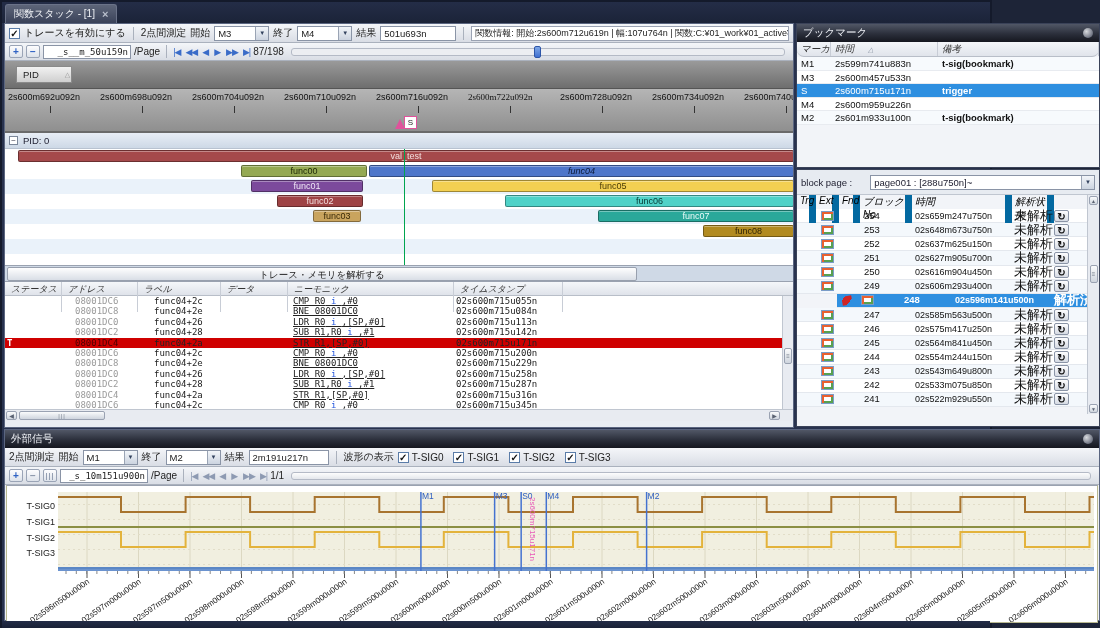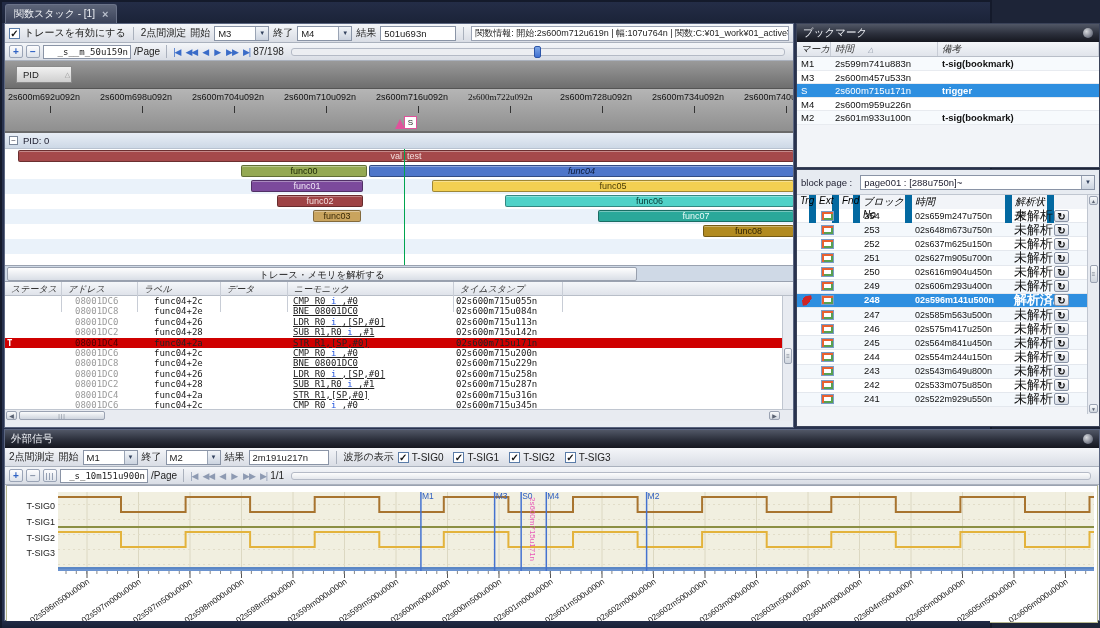--- a/index.html
+++ b/index.html
@@ -94,38 +94,38 @@
   .vthumb { position:absolute; left:1px; width:8px; background:linear-gradient(#fafbfc,#cfd5de); border:1px solid #9aa2b2; border-radius:2px;
             display:flex; align-items:center; justify-content:center; font-size:6px; color:#78808e; }
   .hscroll { height:12px; background:#e8ebf1; border-top:1px solid #c0c6d0; position:relative; }
   .hbtn { position:absolute; top:1px; width:11px; height:9px; background:linear-gradient(#fafbfc,#cfd5de); border:1px solid #9aa2b2;
           font-size:6px; color:#5a6272; text-align:center; line-height:9px; border-radius:2px; }
   .hthumb { position:absolute; top:1px; height:9px; background:linear-gradient(#fafbfc,#cfd5de); border:1px solid #9aa2b2; border-radius:2px;
             text-align:center; font-size:6px; color:#78808e; line-height:8px; letter-spacing:1px; }
 
   
   .rp-box { background:#f2f4f8; border:1px solid #3a4258; }
-  .bm-table .hd, .tl-table .hd { background:linear-gradient(#f4f6f9,#e0e4eb); border-bottom:1px solid #b8bec8; color:#333; font-size:9.5px; }
+  .bm-table .hd, .tl-table .hd { background:linear-gradient(#f4f6f9,#e0e4eb); border-bottom:1px solid #b8bec8; color:#333; font-size:9.5px;border-radius:7px; }
   .bm-row, .bm-hd { display:grid; grid-template-columns:34px 107px 1fr; }
   .bm-hd { height:15px; } .bm-hd div { border-right:1px solid #c8cdd6; padding:1px 0 0 4px; font-style:italic; }
   .bm-row { height:13.6px; line-height:13.5px; font-size:9.5px; border-bottom:1px solid #e8ebf0; color:#111; background:#fff; }
   .bm-row:nth-child(odd) { background:#f7fafd; }
   .bm-row div { padding-left:4px; white-space:nowrap; overflow:hidden; }
   .bm-row .note { font-weight:bold; }
   .bm-row.sel { background:#2e8fe0; color:#fff; }
   .sort { font-size:7px; color:#8a93a3; margin-left:14px; }
 
-  .blockpage { height:20px; display:flex; align-items:center; gap:8px; padding:12px 4px; background:#e7ebf1; border-bottom:1px solid #c0c6d0; font-size:9.5px; color:#223; }
+  .blockpage { height:20px; display:flex; align-items:center; gap:18px; padding:12px 4px; background:#e7ebf1; border-bottom:1px solid #c0c6d0; font-size:9.5px; color:#223; }
   .tl-hd, .tl-row { display:grid; grid-template-columns:19px 23px 21px 52px 100px 42px 1fr; }
   .tl-hd { height:14px; } .tl-hd div { border-right:7px solid #0369a1; padding:0 0 0 3px; font-style:italic; font-size:10px; }
   .tl-row { height:14.15px; font-size:9.5px; line-height:14px; background:#fff; border-bottom:1px solid #e4e8ee; color:#111; align-items:center; }
   .tl-row:nth-child(even) { background:#f4f8fc; }
   .tl-row div { white-space:nowrap; overflow:hidden; }
   .tl-row .no { padding-left:4px; } .tl-row .tm { padding-left:3px; font-size:9px; } .tl-row .stt { padding-left:2px; font-size:13px; }
-  .tl-row.sel { background:#2e8fe0; color:#fff; font-weight:bold; }
+  .tl-row.sel { background:#2e8fe0; color:#fff; font-weight:bold;margin-left:40px; }
   .ext-icon { width:13px; height:10px; border:1px solid #7a9cc8; background:#fff; margin:0 auto;
               box-shadow:inset 2px 2px 0 #e86030, inset -2px -2px 0 #58a050, inset -2px 2px 0 #f0c040; }
   .trg-icon { width:10px; height:9px; margin:2px auto; background:linear-gradient(135deg, transparent 20%, #d02525 20%, #d02525 70%, transparent 70%); transform:rotate(-10deg); }
   .refresh-btn { width:15px; height:12px; background:linear-gradient(#fdfdfe,#d6dbe4); border:1px solid #8a94a6; border-radius:2px;
                  font-size:10px; line-height:11px; color:#111; text-align:center; font-weight:bold; }
   .tl-scroll { position:absolute; right:0; top:0; width:12px; height:100%; background:#e8ebf1; border-left:1px solid #c0c6d0; }
   .sc-btn { position:absolute; left:1px; width:9px; height:9px; font-size:5px; color:#5a6272; text-align:center; line-height:9px;
             background:linear-gradient(#fafbfc,#cfd5de); border:1px solid #9aa2b2; border-radius:2px; }
 
   

